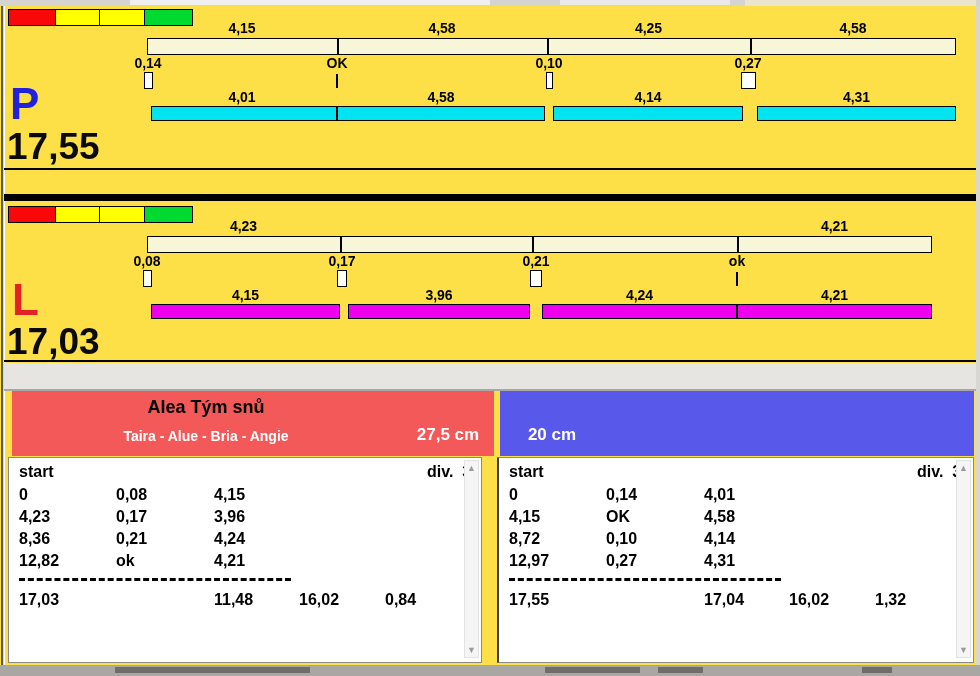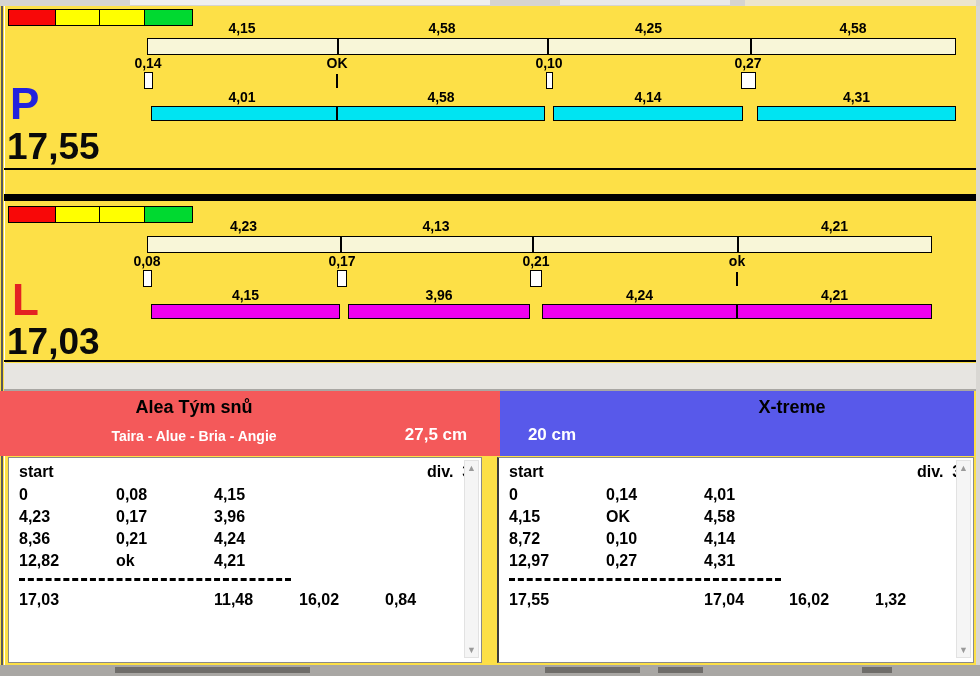--- a/index.html
+++ b/index.html
@@ -38,21 +38,21 @@
   .lane-letter{position:absolute;font-size:44px;font-weight:bold;line-height:44px;}
   .p-blue{color:#2222dd;}
   .l-red{color:#e32222;}
   .lane-total{position:absolute;font-size:37px;font-weight:bold;line-height:38px;color:#0a0a0a;}
 
   .hline{position:absolute;background:#000;}
 
   .band{left:4px;top:363px;width:972px;height:28px;background:#e7e5e1;border-bottom:2px solid #a9a7a3;box-sizing:border-box;}
 
   .teampanel{position:absolute;top:391px;height:65px;}
-  .tp-left{left:0;width:482px;background:#f4595a;padding-left:28px;}
+  .tp-left{left:12px;width:482px;background:#f4595a;}
   .tp-right{left:500px;width:474px;background:#5859ea;}
   .team-title{position:absolute;top:6px;font-size:18px;font-weight:bold;color:#000;text-align:center;}
   .team-members{position:absolute;top:37px;font-size:14px;font-weight:bold;color:#fff;text-align:center;}
   .distance{position:absolute;top:34px;font-size:17px;font-weight:bold;color:#fff;text-align:center;width:96px;}
   .datebox{left:396px;top:391px;width:206px;height:31px;background:#fff;border:1px solid #9a9a9a;
     box-sizing:border-box;font-size:17px;text-align:center;line-height:29px;z-index:5;}
 
   .rtable{position:absolute;top:457px;height:206px;background:#fff;border:1px solid #8a8a8a;box-sizing:border-box;}
   .rt-left{left:8px;width:474px;}
   .rt-right{left:497px;width:477px;border-left:2px solid #3c3c3c;}
@@ -130,21 +130,20 @@
   <div class="abs" style="left:8px;top:206px;">
     <div class="scale">
       <div class="z-red"></div>
       <div class="z-yel"></div>
       <div class="z-yel"></div>
       <div class="z-grn"></div>
     </div>
   </div>
 
   <div class="lbl" style="left:147px;top:219px;width:193px;">4,23</div>
-  <div class="lbl" style="left:340px;top:219px;width:192px;">4,13</div>
   <div class="lbl" style="left:737px;top:219px;width:195px;">4,21</div>
 
   <div class="bar ivory" style="left:147px;top:236px;width:785px;"></div>
   <div class="vdiv" style="left:340px;top:236px;height:17px;"></div>
   <div class="vdiv" style="left:532px;top:236px;height:17px;"></div>
   <div class="vdiv" style="left:737px;top:236px;height:17px;"></div>
 
   <div class="lbl" style="left:119px;top:254px;width:56px;">0,08</div>
   <div class="lbl" style="left:314px;top:254px;width:56px;">0,17</div>
   <div class="lbl" style="left:508px;top:254px;width:56px;">0,21</div>
@@ -172,21 +171,20 @@
   <div class="abs band"></div>
 
   <div class="teampanel tp-left">
     <div class="team-title" style="left:0;width:388px;">Alea Tým snů</div>
     <div class="team-members" style="left:0;width:388px;">Taira - Alue - Bria - Angie</div>
     <div class="distance" style="left:388px;">27,5 cm</div>
   </div>
 
   <div class="teampanel tp-right">
     <div class="distance" style="left:4px;">20 cm</div>
-    <div class="team-title" style="left:110px;width:364px;">X-treme</div>
   </div>
 
 
   <div class="rtable rt-left">
     <div class="trow" style="top:5px;">
       <span class="c1">start</span>
       <span class="chdr">div.  3</span>
     </div>
     <div class="trow" style="top:28px;">
       <span class="c1">0</span>

